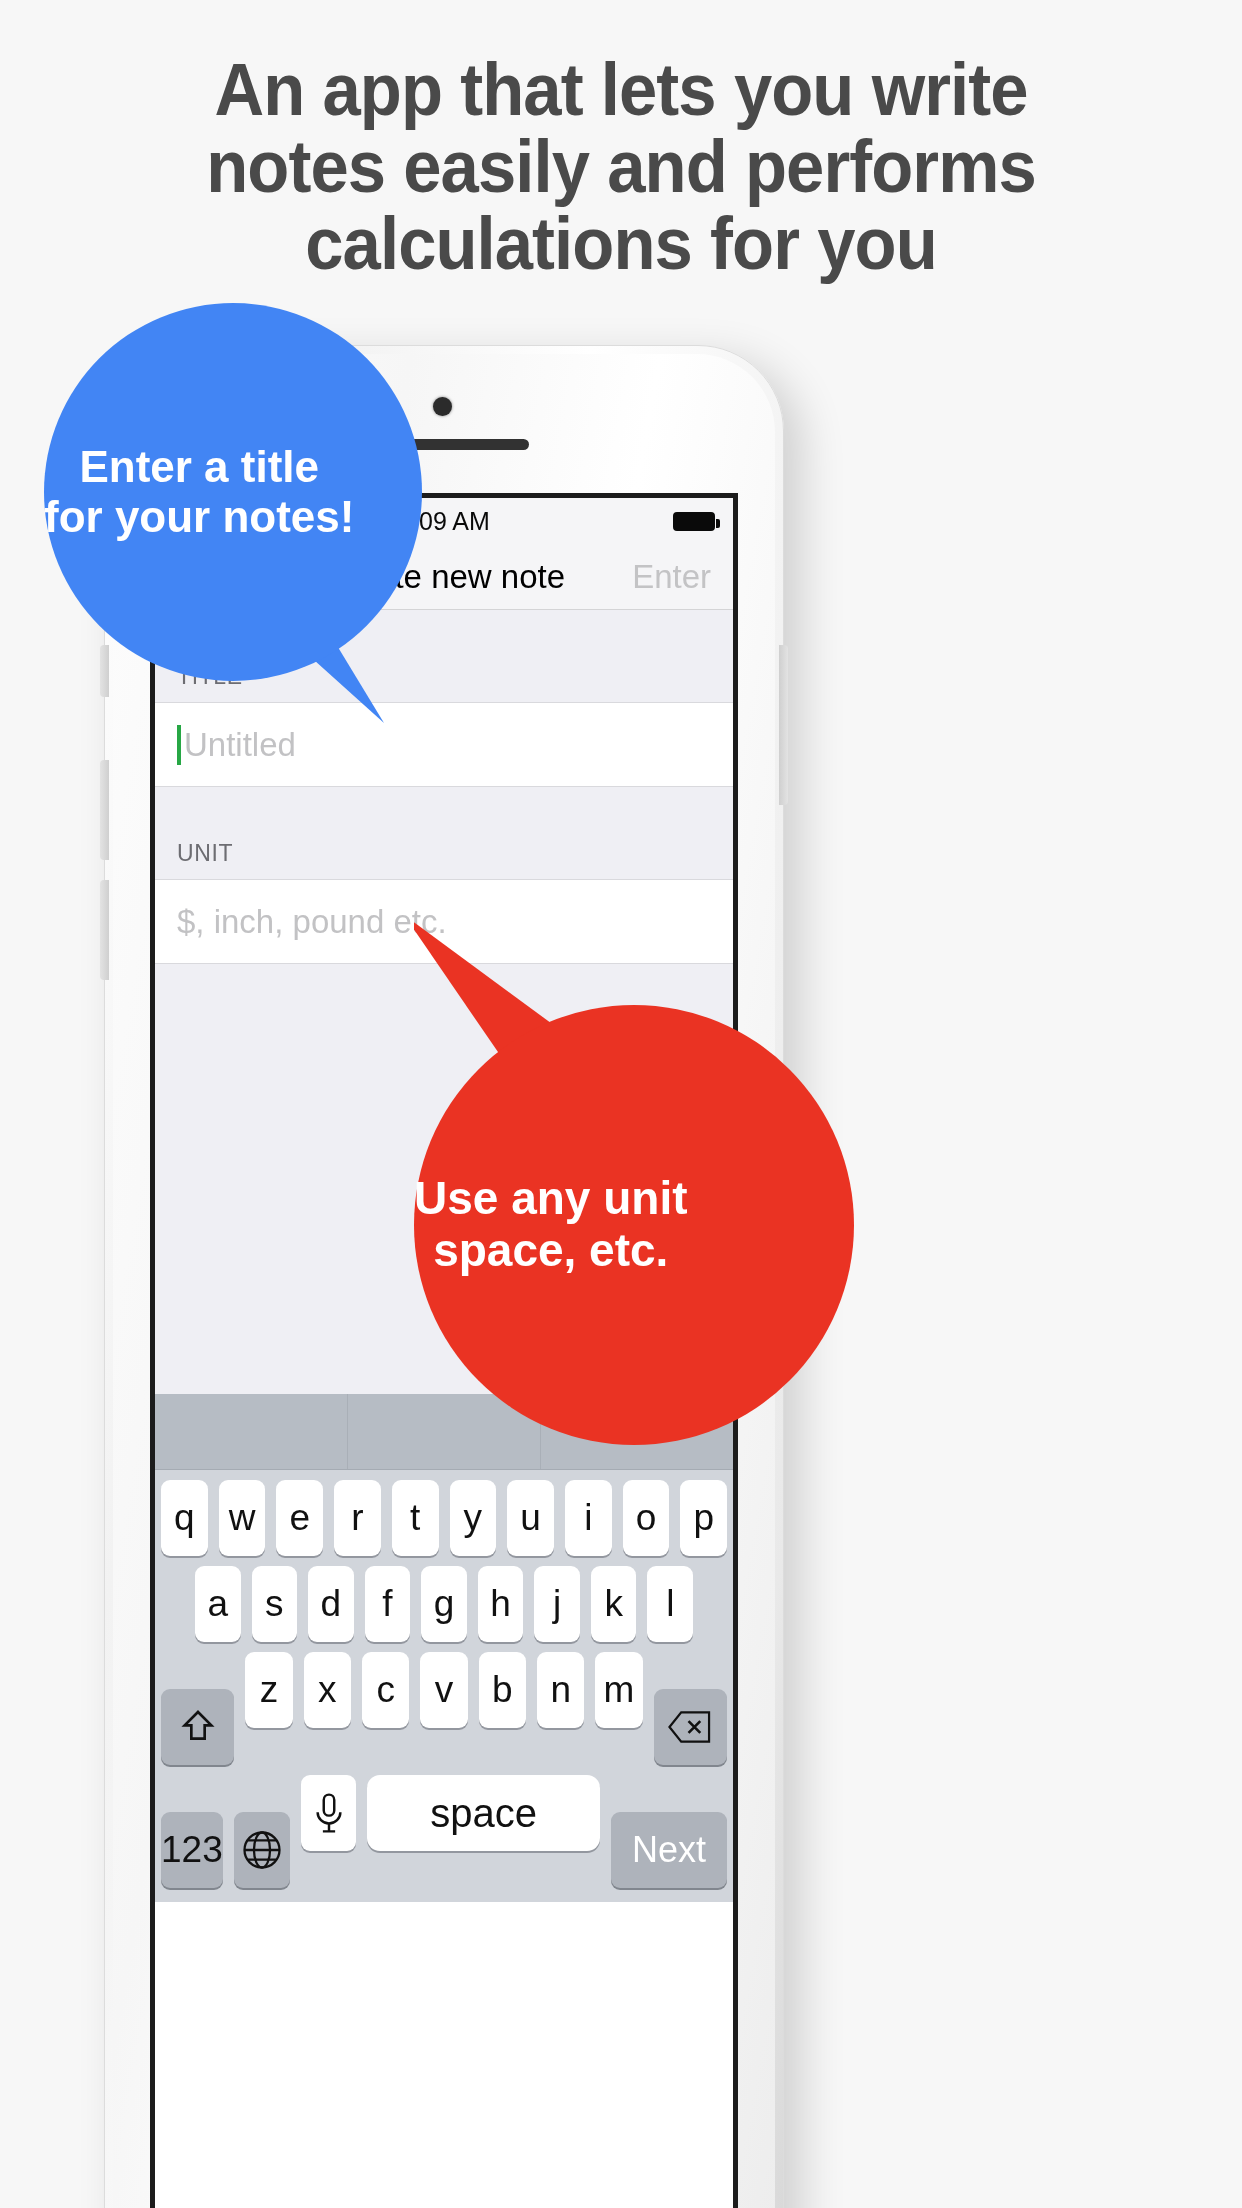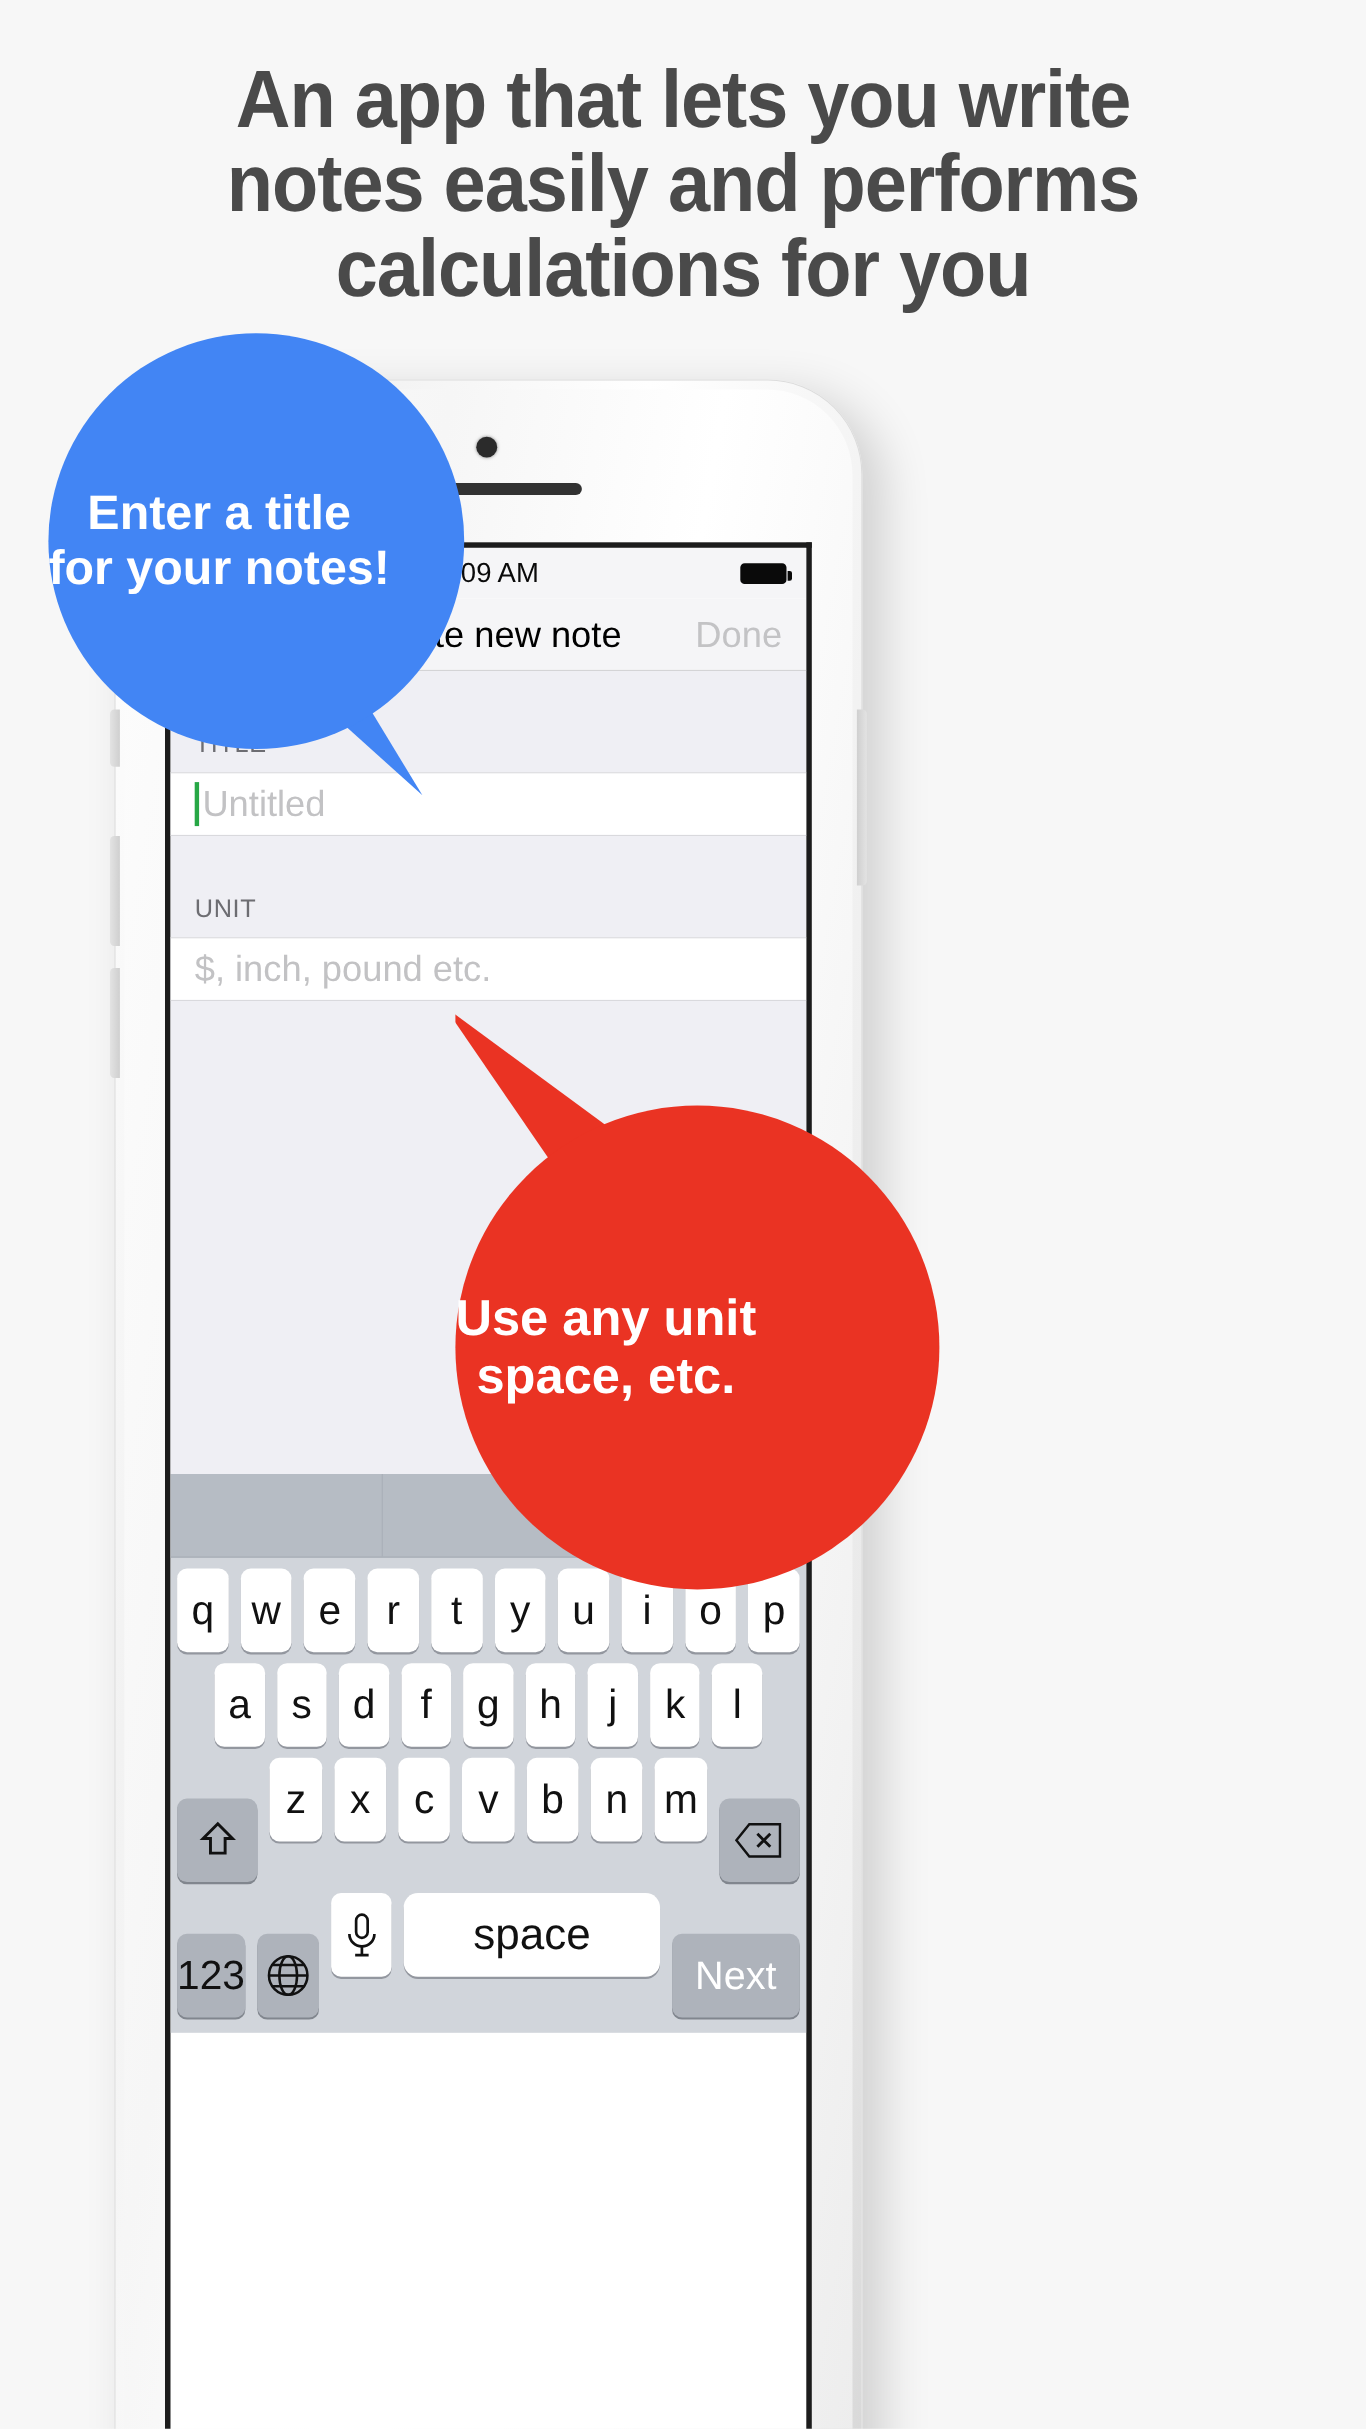--- a/index.html
+++ b/index.html
@@ -115,21 +115,21 @@
 
   
   .form-area { background:#efeff4; }
   .group-head {
     height:92px;
     display:flex; align-items:flex-end;
     padding:0 0 12px 22px;
     font-size:23px; color:#6d6d72; letter-spacing:0.6px;
   }
   .field-row {
-    height:58px;
+    height:85px;
     background:#ffffff;
     border-top:1px solid #d9d9dd;
     border-bottom:1px solid #d9d9dd;
     display:flex; align-items:center;
     padding-left:22px;
     position:relative;
   }
   .field-placeholder { font-size:33px; color:#c2c2c4; }
   .caret {
     width:4px; height:40px; background:#27a745;
@@ -218,21 +218,21 @@
 
   <div class="screen">
 
     <div class="statusbar">
       <span>1:09 AM</span>
       <span class="sb-battery"></span>
     </div>
 
     <div class="navbar">
       <span class="navbar-title">Create new note</span>
-      <span class="navbar-done">Done</span>
+      <span class="navbar-done">Enter</span>
     </div>
 
     <div class="form-area">
 
       <div class="group-head">TITLE</div>
       <div class="field-row">
         <span class="caret"></span>
         <span class="field-placeholder">Untitled</span>
       </div>
 

